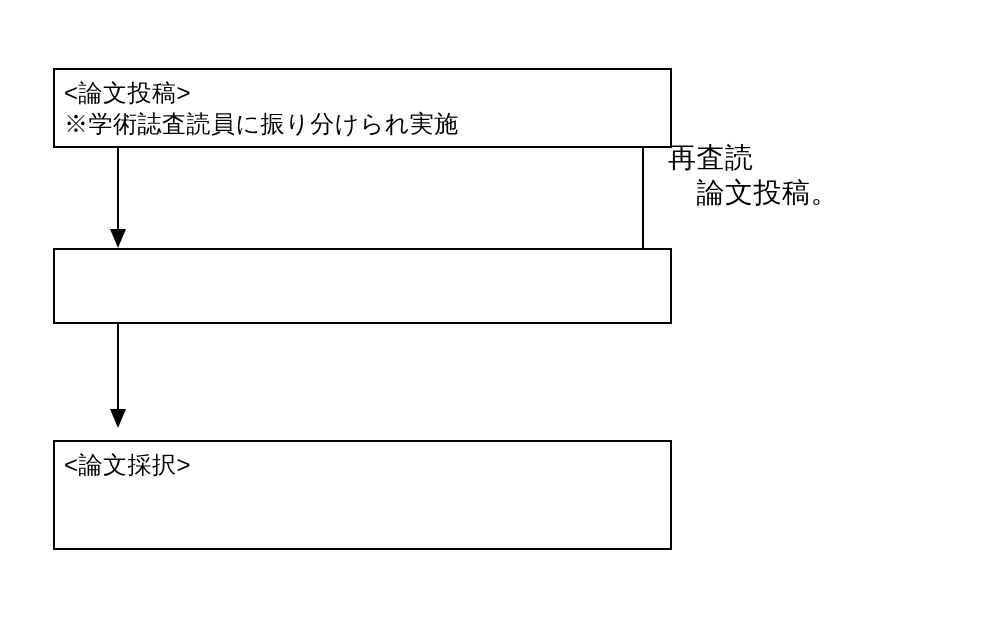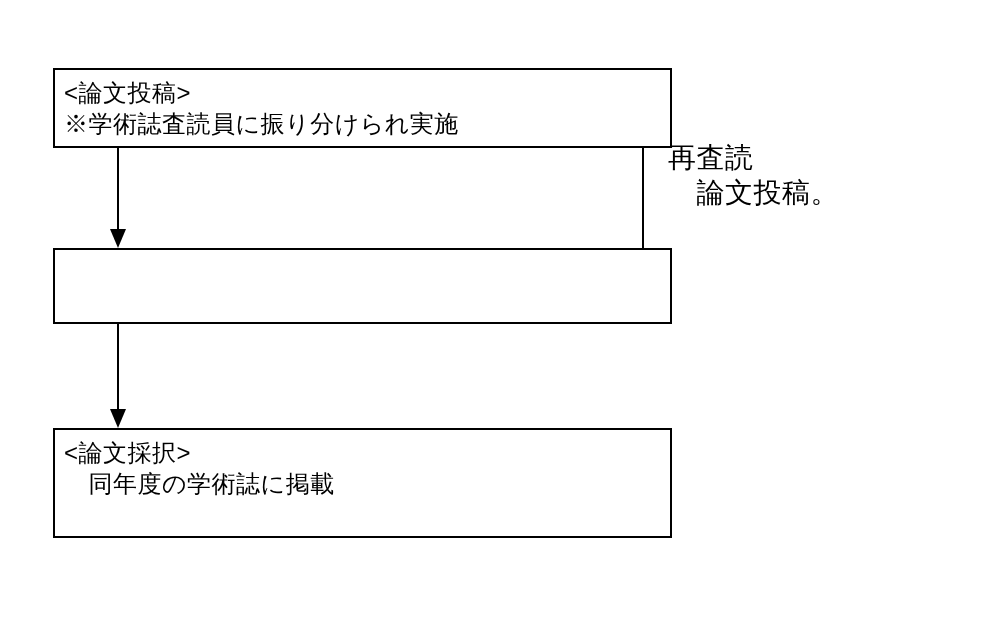--- a/index.html
+++ b/index.html
@@ -32,21 +32,21 @@
     background: #ffffff;
     box-sizing: border-box;
     padding: 7px 8px 0 9px;
     font-size: 24px;
     line-height: 31px;
     letter-spacing: 0.5px;
     white-space: nowrap;
   }
   .box-submission { top: 68px;  height: 80px; }
   .box-review     { top: 248px; height: 76px; }
-  .box-acceptance { top: 428px; height: 110px; }
+  .box-acceptance { top: 440px; height: 110px; }
   .side-note {
     position: absolute;
     left: 668px;
     top: 140px;
     font-size: 28px;
     line-height: 35px;
     letter-spacing: 0.5px;
     white-space: nowrap;
   }
 </style>
@@ -76,21 +76,20 @@
   <div class="flow-box box-submission">
     <div>&lt;論文投稿&gt;</div>
     <div>※学術誌査読員に振り分けられ実施</div>
   </div>
 
   <div class="flow-box box-review">
   </div>
 
   <div class="flow-box box-acceptance">
     <div>&lt;論文採択&gt;</div>
-    <div>　同年度の学術誌に掲載</div>
   </div>
 
   <div class="side-note">
     <div>再査読</div>
     <div>　論文投稿。</div>
   </div>
 
 </div>
 
 </body></html>

